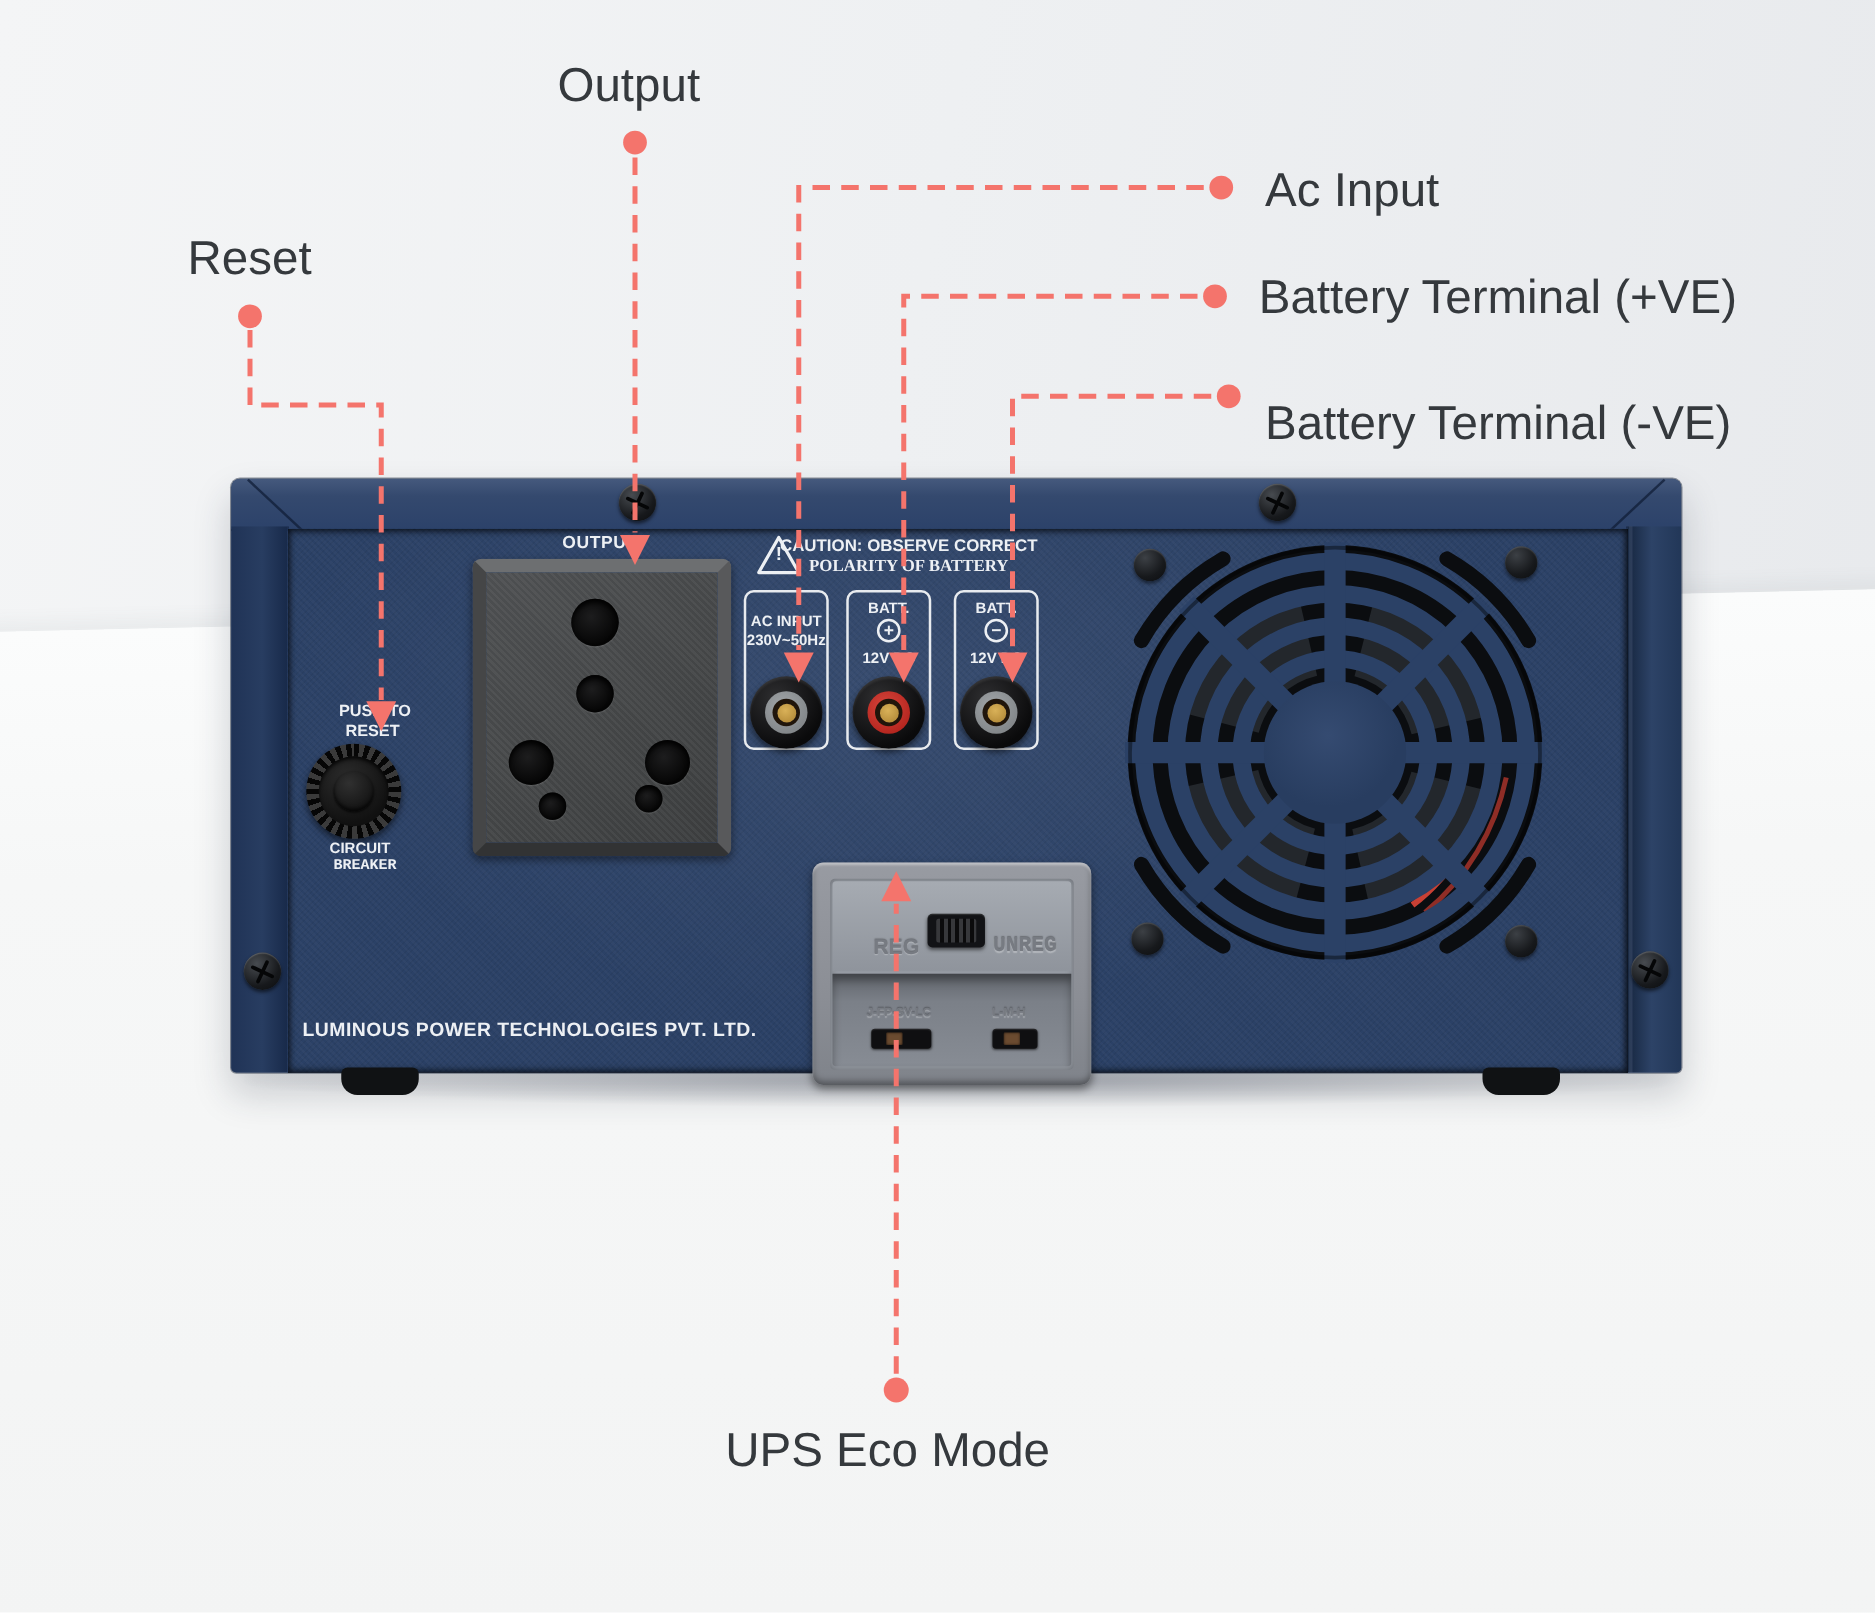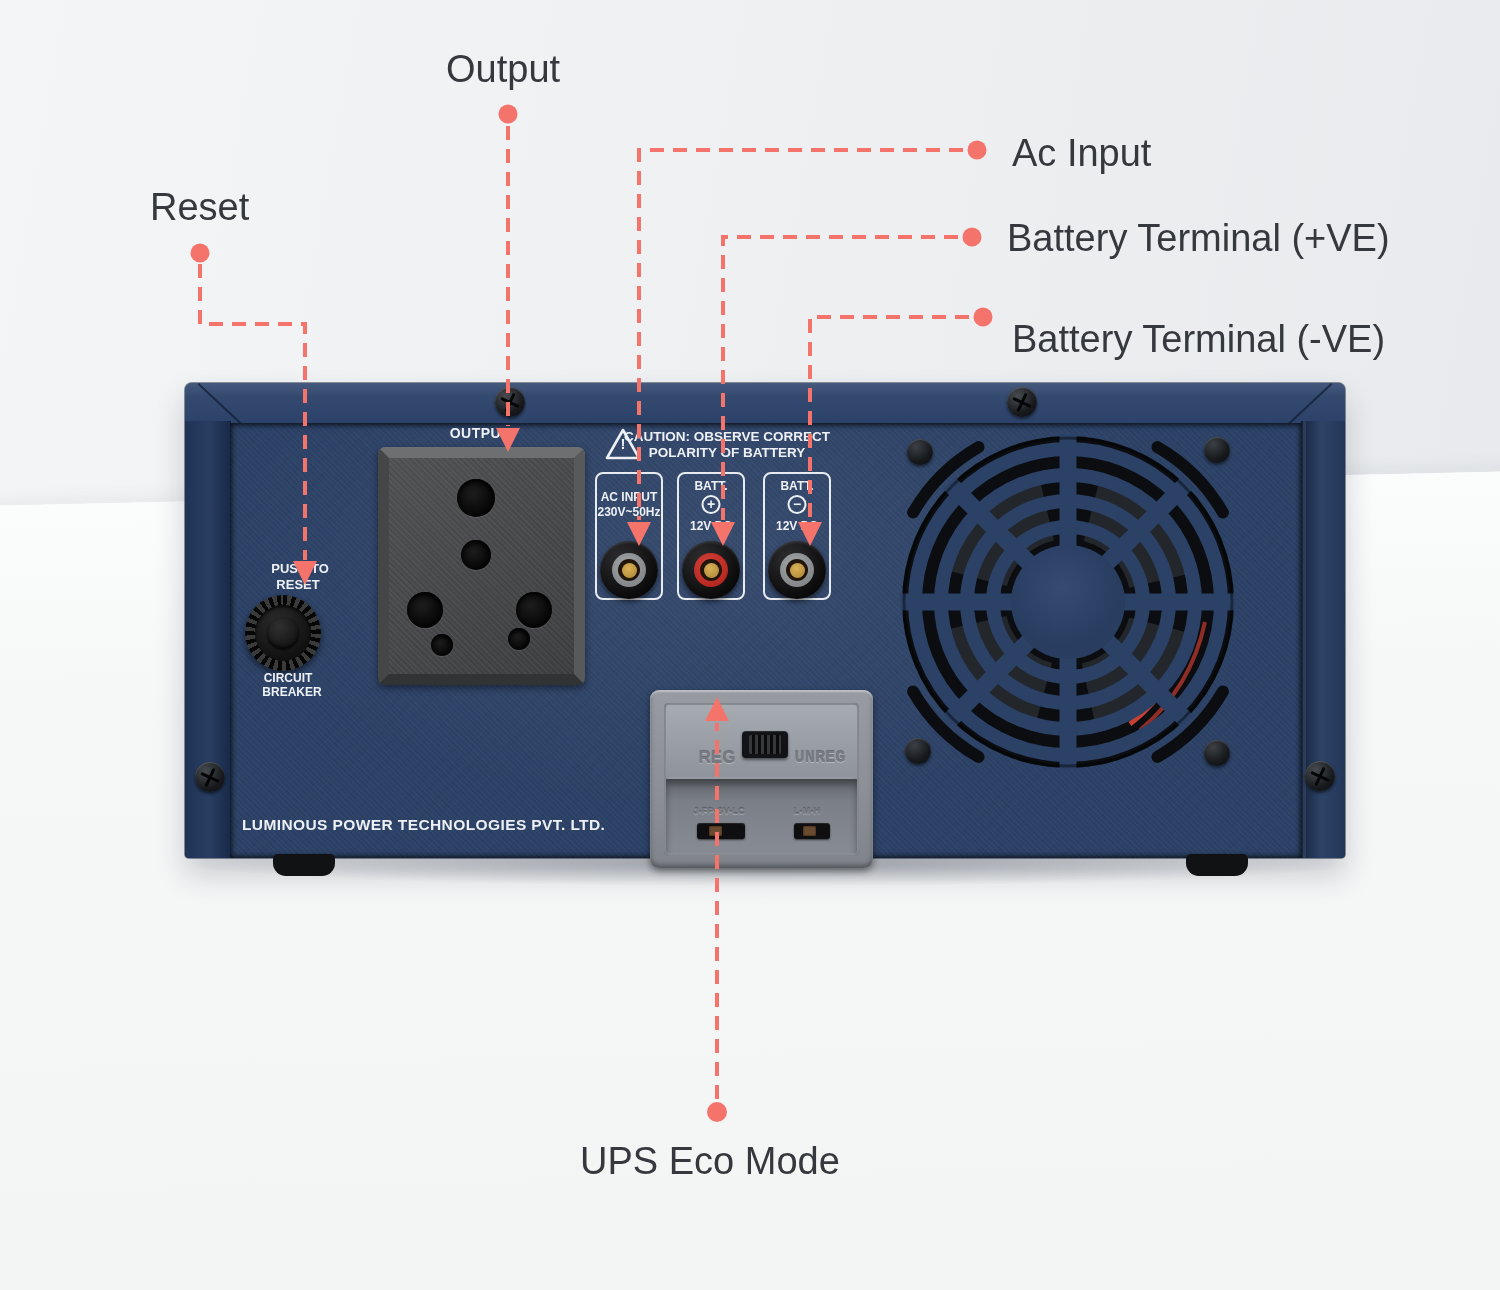--- a/index.html
+++ b/index.html
@@ -149,30 +149,30 @@
         <div class="hole" style="left:18px;top:134px;width:36px;height:36px;"></div>
         <div class="hole" style="left:127px;top:134px;width:36px;height:36px;"></div>
         <div class="hole" style="left:42px;top:176px;width:22px;height:22px;"></div>
         <div class="hole" style="left:119px;top:170px;width:22px;height:22px;"></div>
       </div>
 
       <div class="panel-text" style="left:10px;top:138px;width:120px;font-size:13px;">PUSH TO</div>
       <div class="panel-text" style="left:8px;top:154px;width:120px;font-size:13px;">RESET</div>
       <div class="breaker"></div>
       <div class="panel-text" style="left:-2px;top:248px;width:120px;font-size:12px;">CIRCUIT</div>
-      <div class="panel-text" style="left:2px;top:262px;width:120px;font-size:12px;">BREAKER</div>
+      <div class="panel-text" style="left:2px;top:262px;width:120px;font-size:12px;font-family:Liberation Mono, monospace;">BREAKER</div>
 
       <div class="warn-wrap">
         <svg width="36" height="32" viewBox="0 0 36 32">
           <path d="M18 2 L34 30 L2 30 Z" fill="none" stroke="#edf0f4" stroke-width="2.6" stroke-linejoin="round"></path>
         </svg>
         <div class="warn-symbol">!</div>
       </div>
       <div class="panel-text" style="left:380px;top:6px;width:234px;font-size:13.5px;">CAUTION: OBSERVE CORRECT</div>
-      <div class="panel-text" style="left:380px;top:22px;width:234px;font-size:13.5px;">POLARITY OF BATTERY</div>
+      <div class="panel-text" style="left:380px;top:22px;width:234px;font-size:13.5px;font-family:Liberation Serif, serif;">POLARITY OF BATTERY</div>
 
       <div class="tbox" style="left:365px;">
         <div class="t1" style="top:16px;font-size:12px;">AC INPUT</div>
         <div class="t1" style="top:31px;font-size:12px;">230V~50Hz</div>
         <div class="terminal">
             <div class="ring gray"></div>
           </div>
       </div>
 
       <div class="tbox" style="left:447px;">
@@ -290,14 +290,14 @@
       <polygon points="810,546 798,522 822,522"></polygon>
       <polygon points="717,697 705,721 729,721"></polygon>
     </g>
   </svg>
 
   <div class="callout" style="left:150px;top:186px;">Reset</div>
   <div class="callout" style="left:446px;top:48px;">Output</div>
   <div class="callout" style="left:1012px;top:132px;">Ac Input</div>
   <div class="callout" style="left:1007px;top:217px;">Battery Terminal (+VE)</div>
   <div class="callout" style="left:1012px;top:298px;margin-top:20px;">Battery Terminal (-VE)</div>
-  <div class="callout" style="left:580px;top:1140px;width:260px;text-align:left;">UPS Eco Mode</div>
+  <div class="callout" style="left:580px;top:1140px;width:260px;text-align:right;">UPS Eco Mode</div>
 </div>
 
 </body></html>

